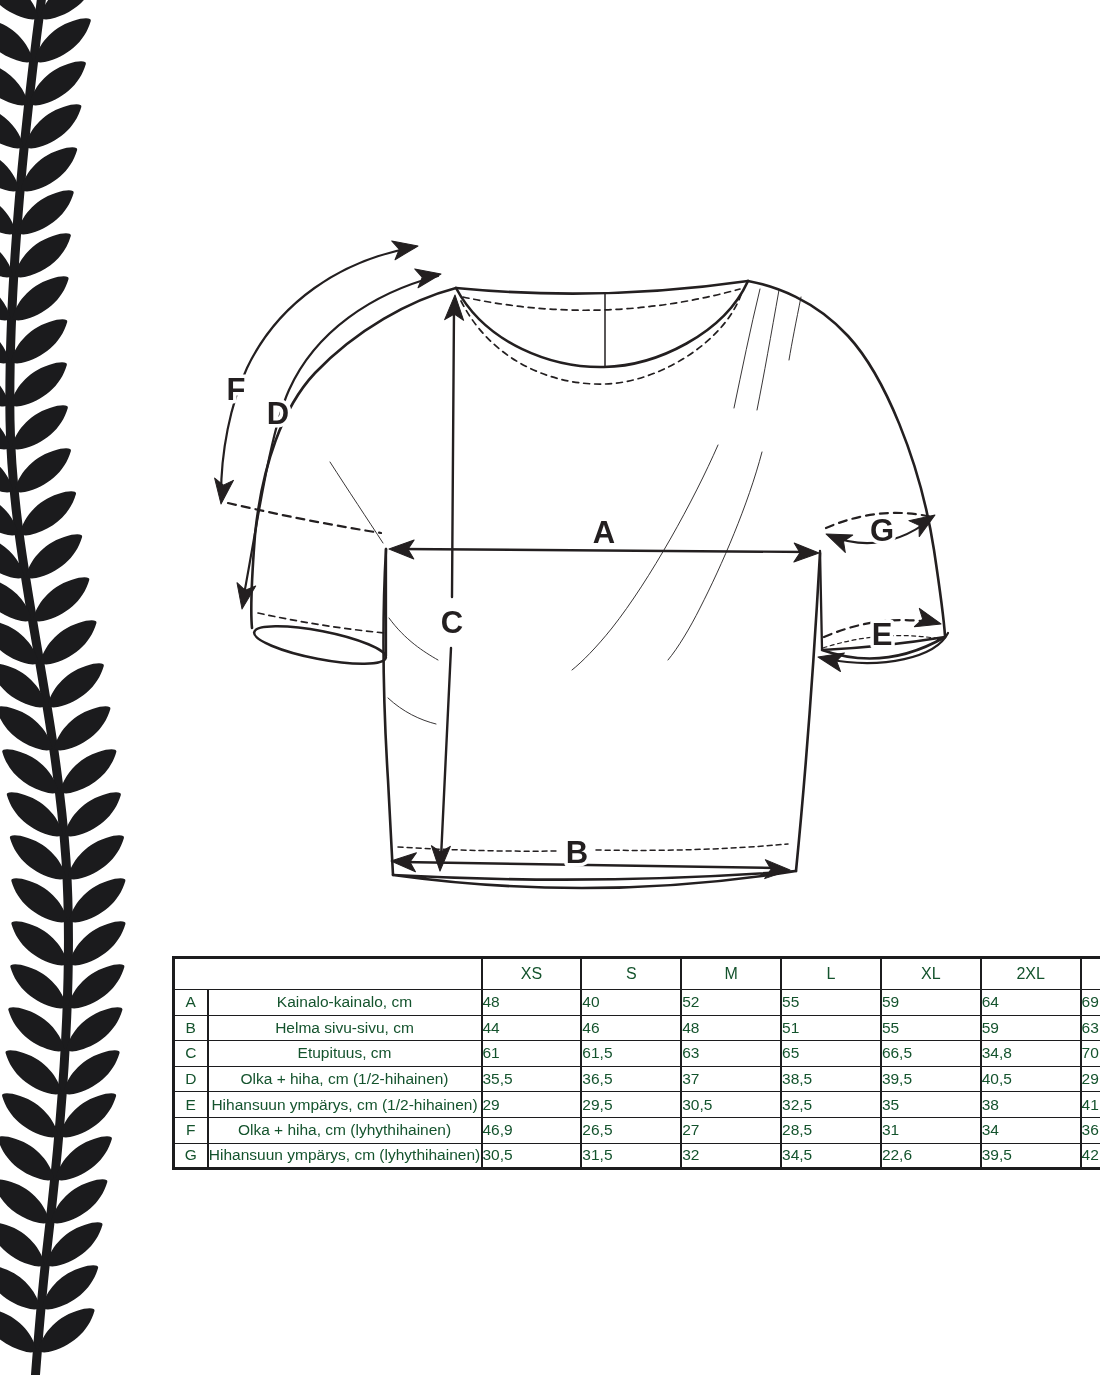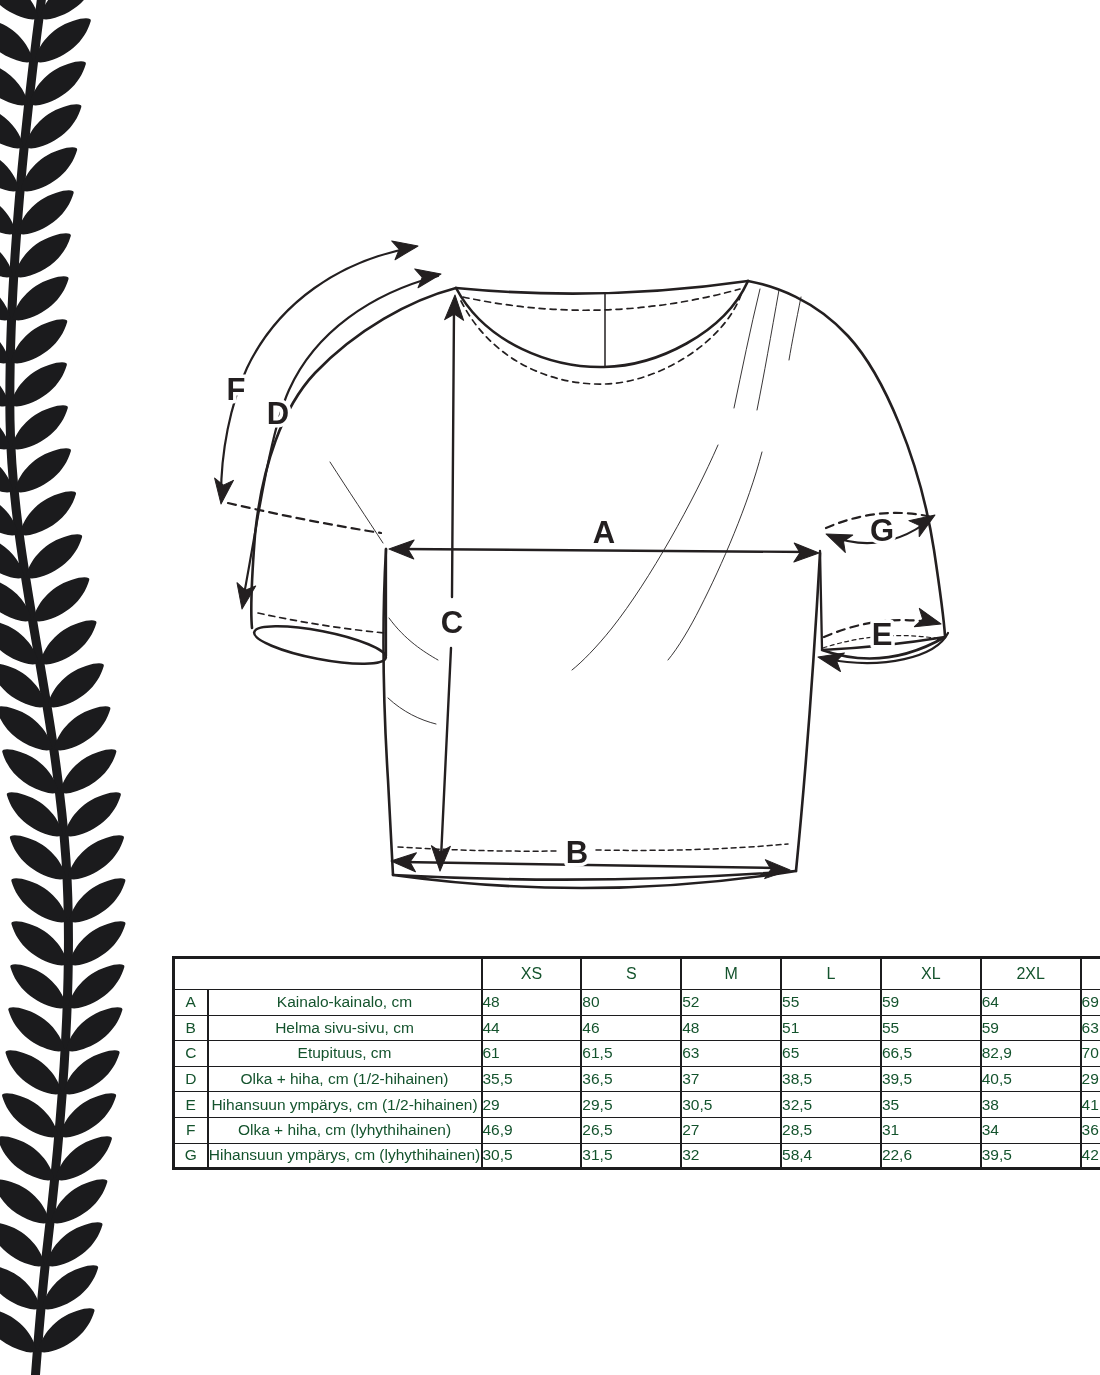--- a/index.html
+++ b/index.html
@@ -209,21 +209,21 @@
           <th>XL</th>
           <th>2XL</th>
           <th>3XL</th>
         </tr>
     </thead>
     <tbody id="size-table-body">
         <tr>
           <th class="col-letter">A</th>
           <td class="col-name">Kainalo-kainalo, cm</td>
           <td class="col-val">48</td>
-          <td class="col-val">80</td>
+          <td class="col-val">40</td>
           <td class="col-val">52</td>
           <td class="col-val">55</td>
           <td class="col-val">59</td>
           <td class="col-val">64</td>
           <td class="col-val">69</td>
         </tr>
         <tr>
           <th class="col-letter">B</th>
           <td class="col-name">Helma sivu-sivu, cm</td>
           <td class="col-val">44</td>
@@ -235,21 +235,21 @@
           <td class="col-val">63</td>
         </tr>
         <tr>
           <th class="col-letter">C</th>
           <td class="col-name">Etupituus, cm</td>
           <td class="col-val">61</td>
           <td class="col-val">61,5</td>
           <td class="col-val">63</td>
           <td class="col-val">65</td>
           <td class="col-val">66,5</td>
-          <td class="col-val">82,9</td>
+          <td class="col-val">34,8</td>
           <td class="col-val">70</td>
         </tr>
         <tr>
           <th class="col-letter">D</th>
           <td class="col-name">Olka + hiha, cm (1/2-hihainen)</td>
           <td class="col-val">35,5</td>
           <td class="col-val">36,5</td>
           <td class="col-val">37</td>
           <td class="col-val">38,5</td>
           <td class="col-val">39,5</td>
@@ -277,20 +277,20 @@
           <td class="col-val">31</td>
           <td class="col-val">34</td>
           <td class="col-val">36,5</td>
         </tr>
         <tr>
           <th class="col-letter">G</th>
           <td class="col-name">Hihansuun ympärys, cm (lyhythihainen)</td>
           <td class="col-val">30,5</td>
           <td class="col-val">31,5</td>
           <td class="col-val">32</td>
-          <td class="col-val">58,4</td>
+          <td class="col-val">34,5</td>
           <td class="col-val">22,6</td>
           <td class="col-val">39,5</td>
           <td class="col-val">42</td>
         </tr>
       </tbody>
   </table>
 </div>
 
 </body></html>

